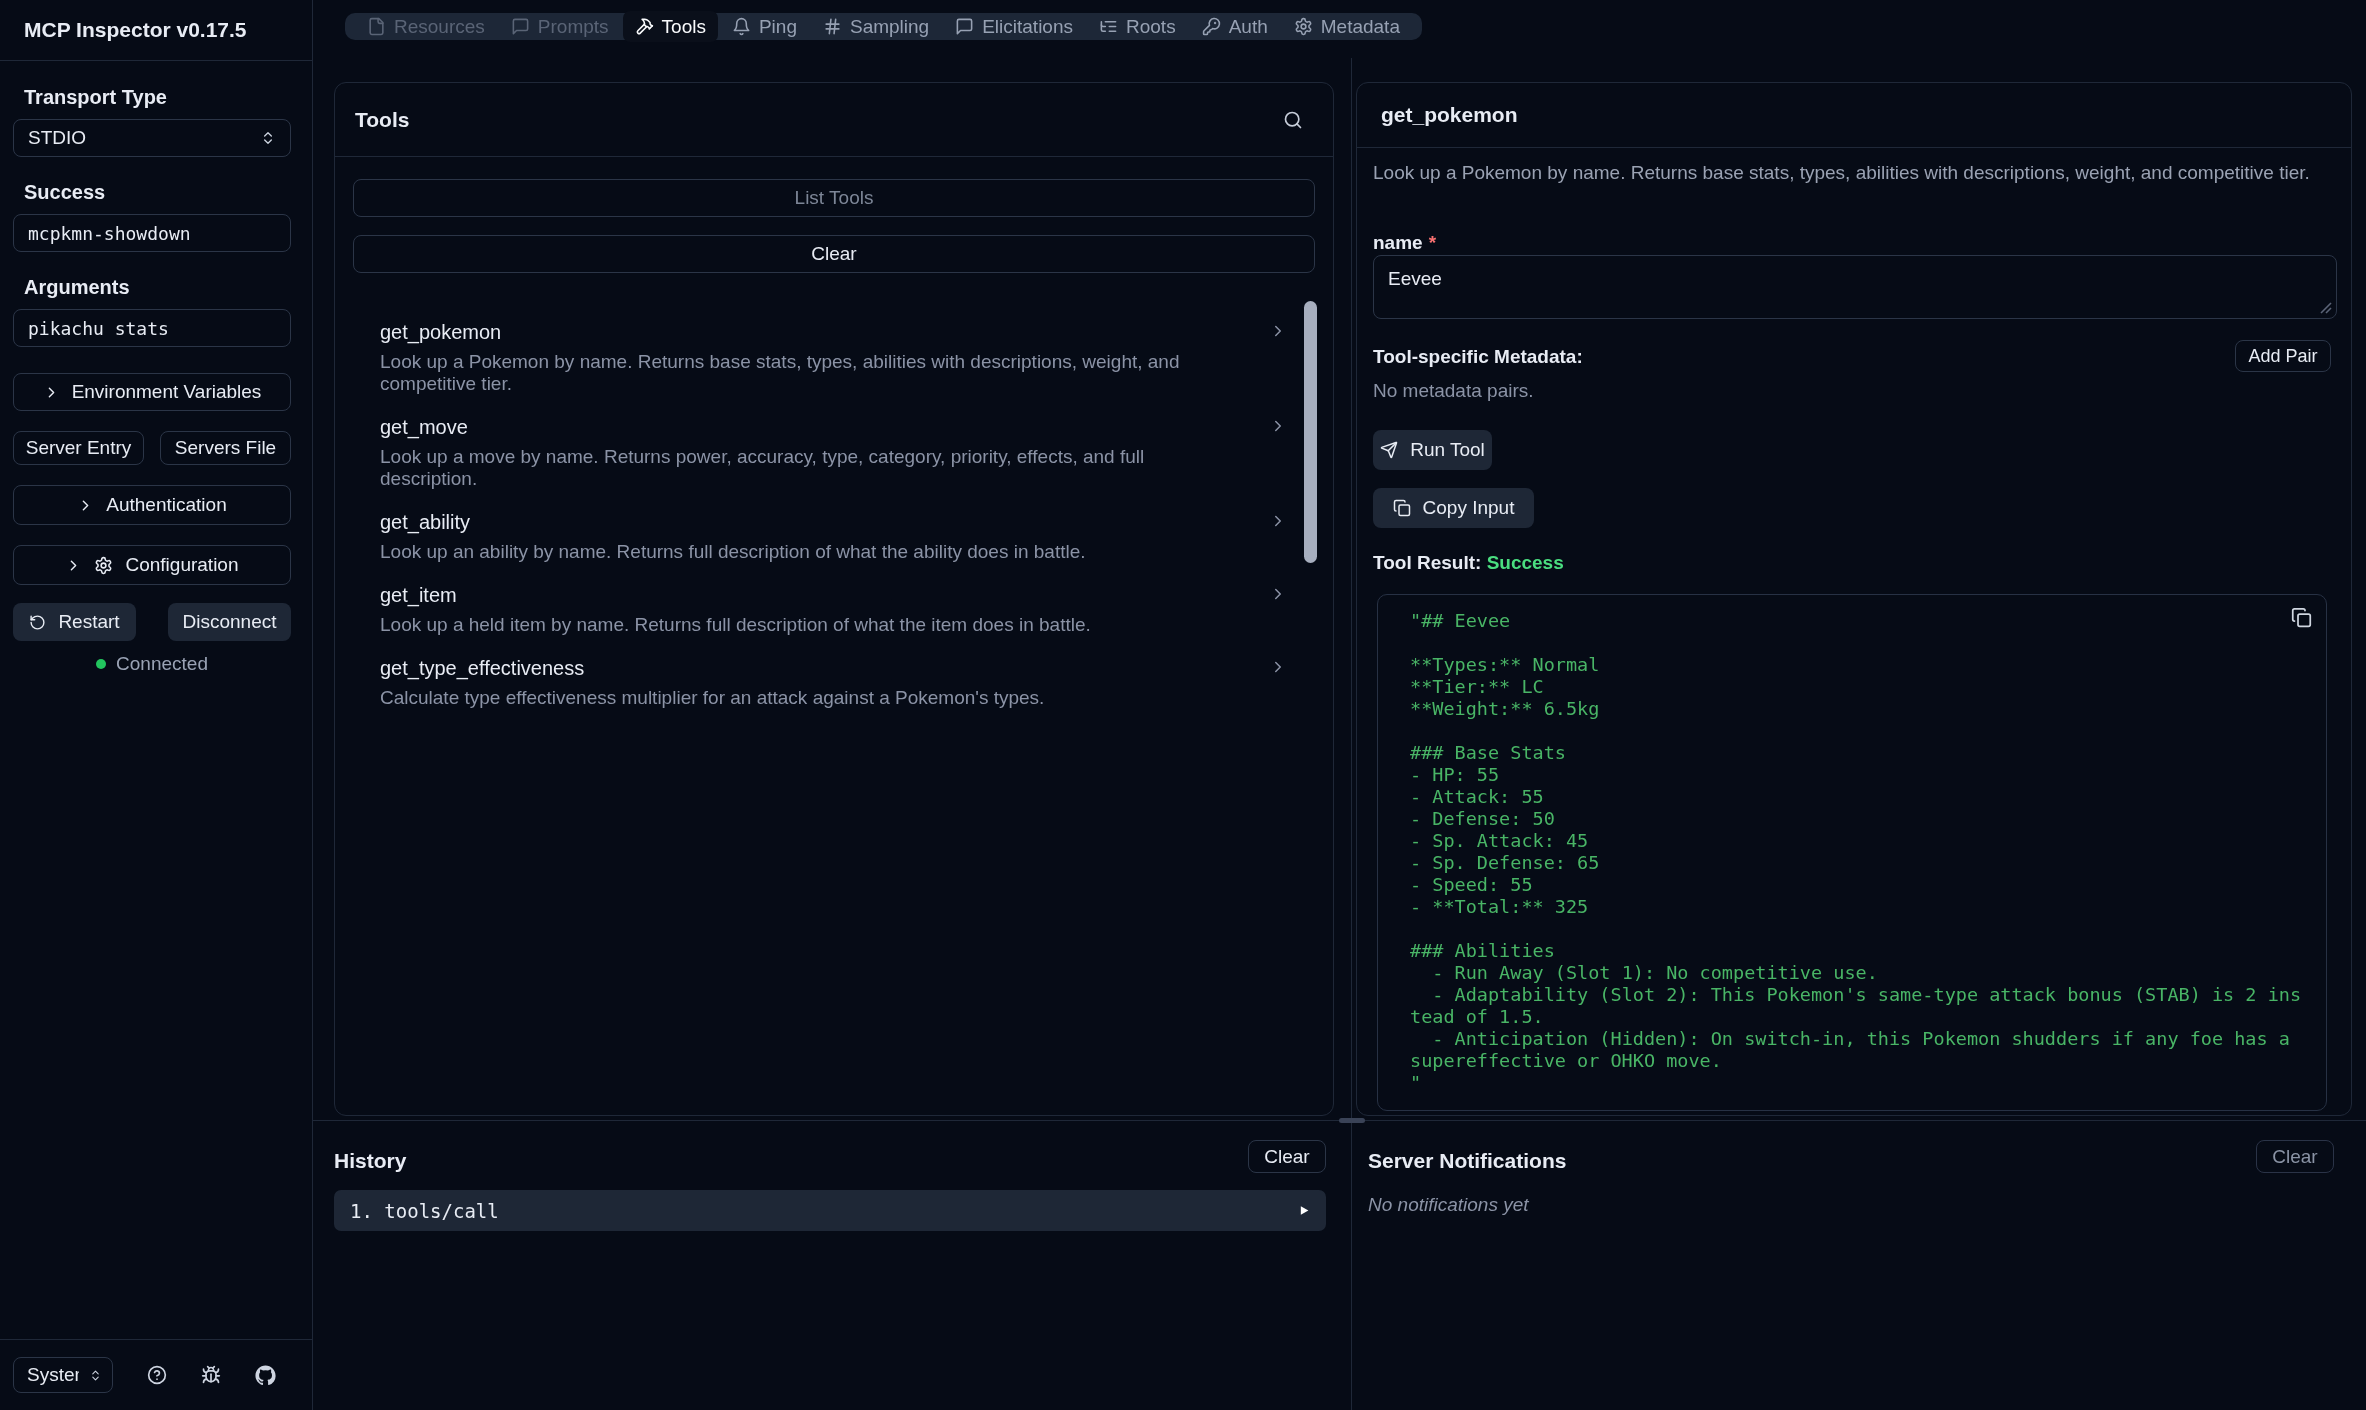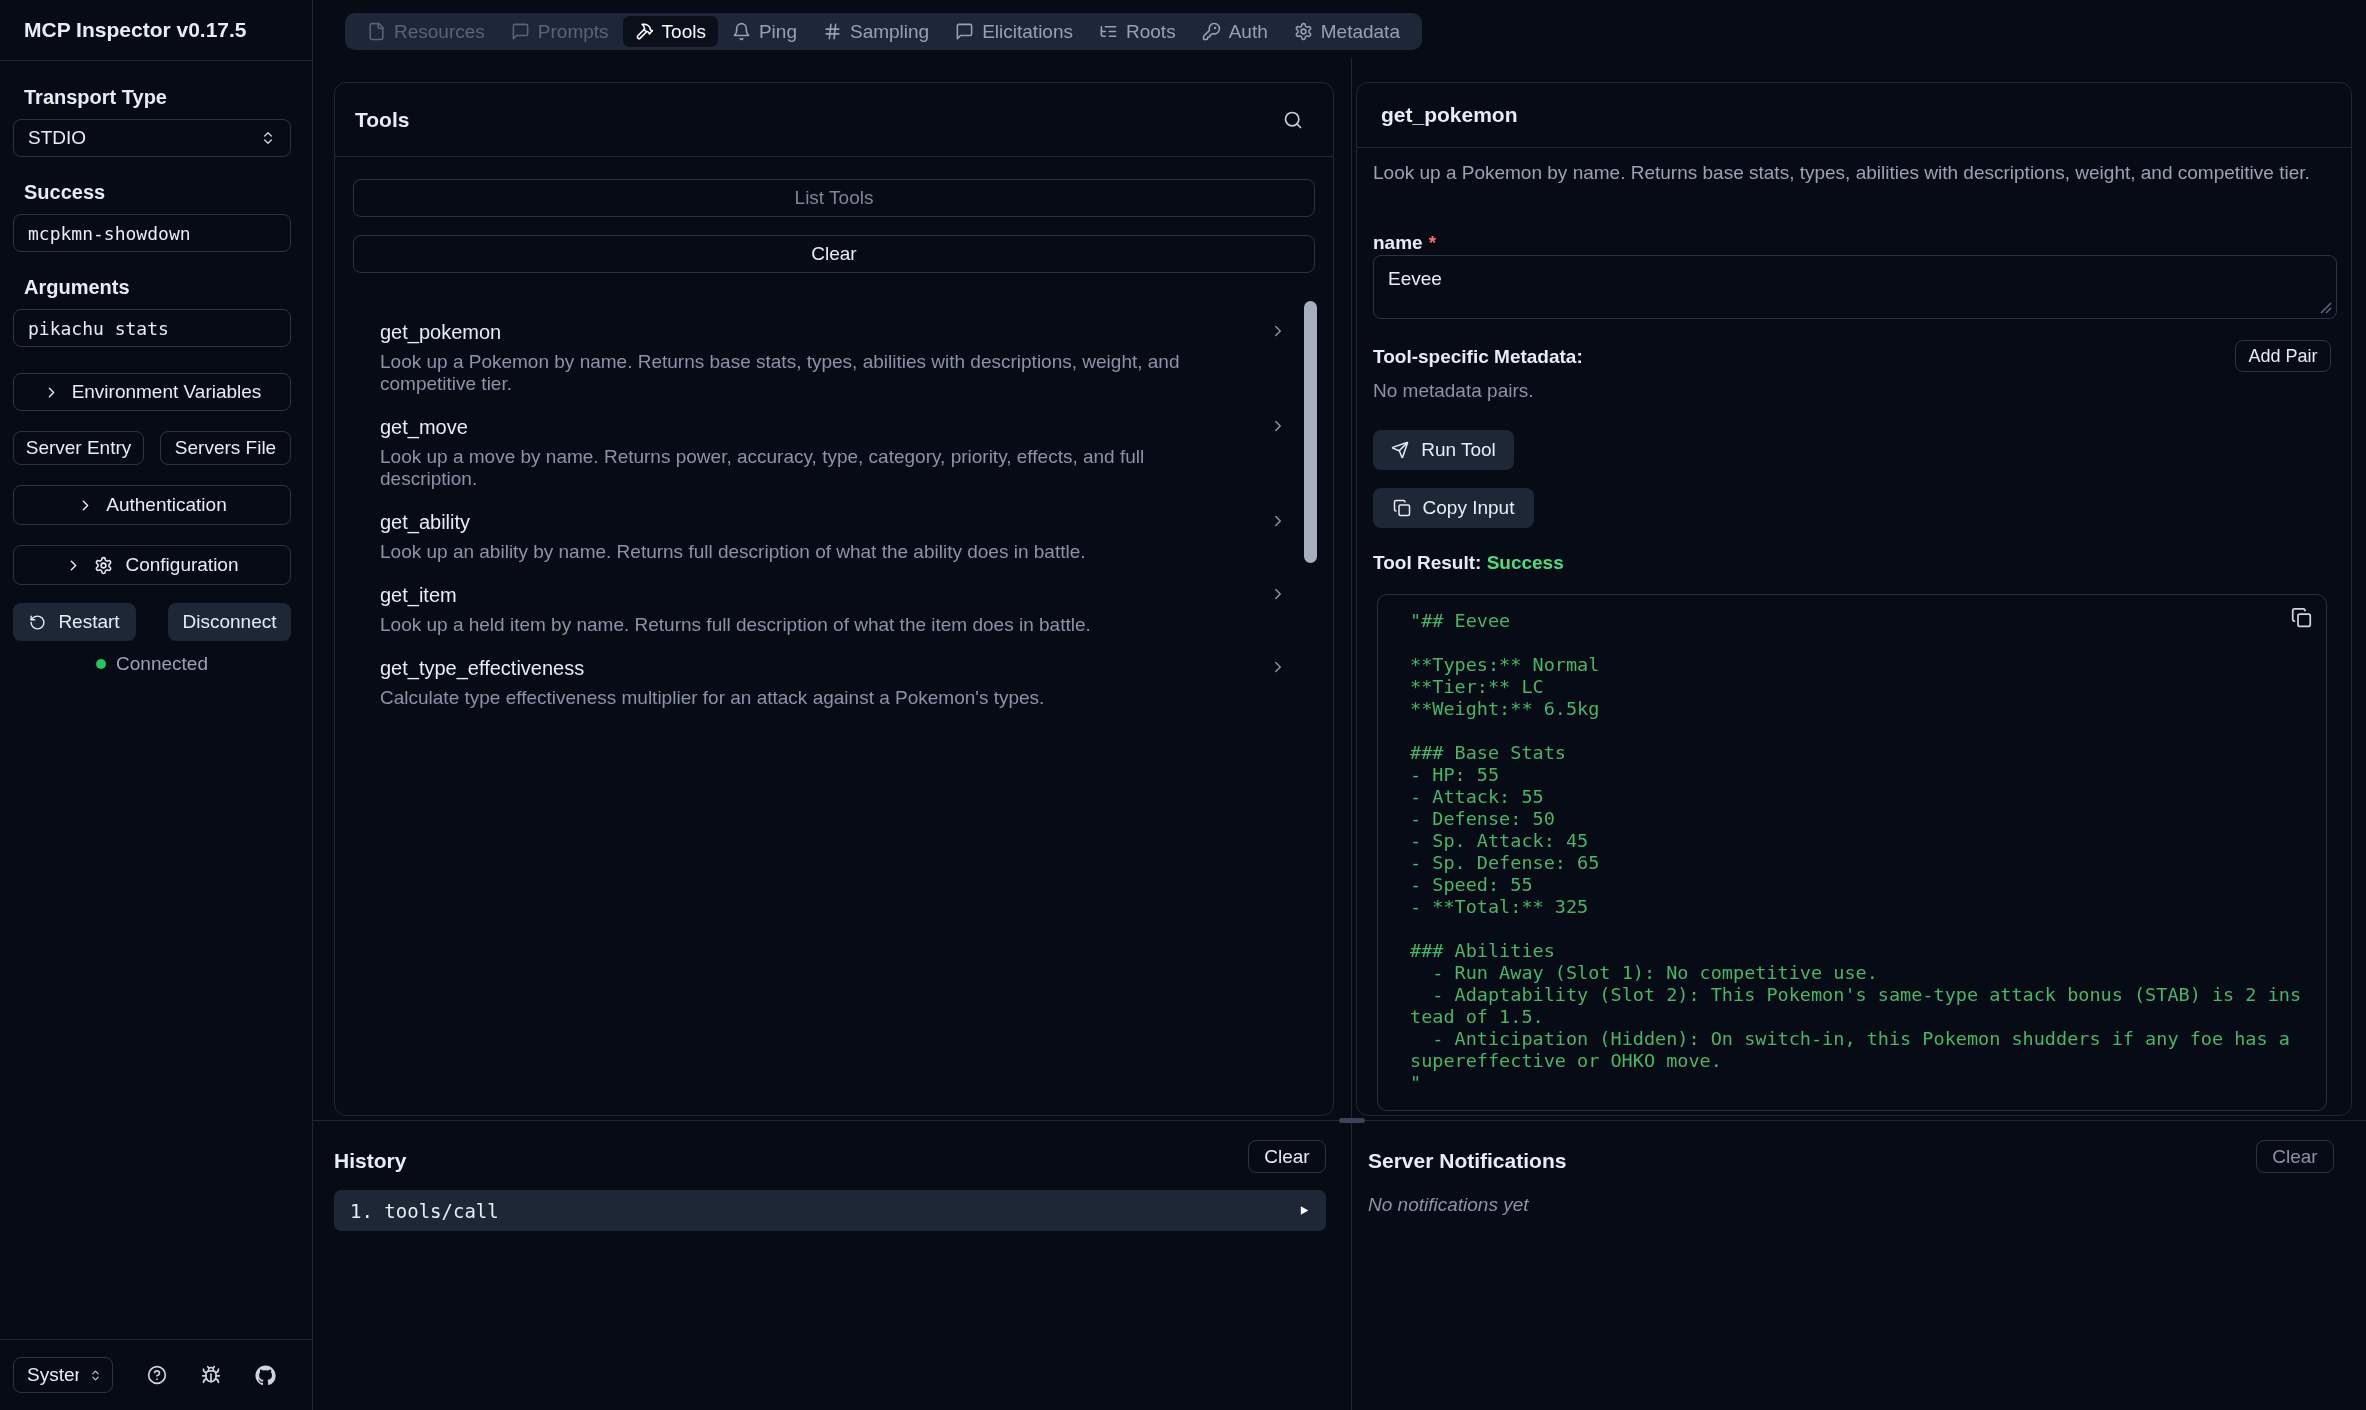--- a/index.html
+++ b/index.html
@@ -28,21 +28,21 @@
 .chev{color:#cbd2de}
 .squiggle{text-decoration-style:wavy;text-decoration-color:#d34f4f;text-decoration-thickness:1px;text-underline-offset:5px}
 .status{display:flex;align-items:center;justify-content:center;gap:10px;margin-top:12px;font-size:19px;color:#9aa3b5}
 .dot{width:10px;height:10px;border-radius:50%;background:#22c55e}
 .sb-footer{position:absolute;left:0;bottom:0;width:312px;height:71px;border-top:1px solid #1f2838;display:flex;align-items:center;justify-content:space-between;padding:0 36px 0 13px}
 .theme-select{width:100px;height:36px;padding:0 10px 0 13px}
 .clip-label{max-width:52px;overflow:hidden;white-space:nowrap;display:inline-block}
 .icon-btn{background:none;border:none;color:#ced5e1;cursor:pointer;padding:0}
 
 
-.topnav{position:absolute;left:345px;top:13px;height:37px;background:#1d2737;border-radius:10px;display:flex;align-items:center;padding:8px 10px;gap:2px}
+.topnav{position:absolute;left:345px;top:13px;height:27px;background:#1d2737;border-radius:10px;display:flex;align-items:center;padding:8px 10px;gap:2px}
 .tab{display:flex;align-items:center;gap:8px;padding:0 12px;height:31px;border-radius:7px;font-size:19px;font-weight:500;color:#97a1b3;background:transparent;border:none;font-family:inherit;cursor:pointer}
 .tab.disabled{color:#5a6476}
 .tab.active{background:#0a0f1a;color:#fafbfd}
 .tab .ic{width:19px;height:19px}
 
 
 .panel{position:absolute;border:1px solid #1f2838;border-radius:12px}
 #tools-panel{left:334px;top:82px;width:1000px;height:1034px}
 .panel-head{display:flex;align-items:center;justify-content:space-between;border-bottom:1px solid #1f2838;font-size:21px;font-weight:700}
 #tools-panel .panel-head{height:74px;padding:0 30px 0 20px}
@@ -63,21 +63,21 @@
 .abs{position:absolute}
 .d-desc{left:16px;top:79px;right:22px;font-size:19px;line-height:22px;color:#9aa2b3}
 .d-name-label{left:16px;top:149px;font-size:19px;font-weight:600}
 .req{color:#f87171;margin-left:6px}
 .ta-wrap{left:16px;top:172px;width:964px;height:64px;border:1px solid #2b3547;border-radius:8px}
 .ta-wrap textarea{width:100%;height:100%;background:transparent;border:none;outline:none;resize:none;color:#e8ecf4;font-family:"Liberation Sans",sans-serif;font-size:19px;padding:12px 14px}
 .ta-grip{position:absolute;right:4px;bottom:4px;color:#5b6477}
 .d-meta-label{left:16px;top:263px;font-size:19px;font-weight:700}
 .addpair{right:20px;top:257px;width:96px;height:32px;font-size:18px}
 .d-nopairs{left:16px;top:297px;font-size:19px;color:#8b93a6}
-.runtool{left:16px;top:347px;width:141px;height:40px}
+.runtool{left:16px;top:347px;width:119px;height:40px}
 .copyinput{left:16px;top:405px;width:161px;height:40px}
 .btn .ic{width:18px;height:18px}
 .d-result-line{left:16px;top:469px;font-size:19px;font-weight:700}
 .success{color:#4ade80}
 .result-block{left:20px;top:511px;width:950px;height:517px;border:1px solid #273144;border-radius:10px;overflow:hidden}
 .result-pre{box-sizing:content-box;width:80.4ch;padding:15px 0 15px 32px;font-family:"DejaVu Sans Mono",monospace;font-size:18.5px;line-height:22px;color:#49b566;white-space:pre-wrap;word-break:break-all}
 .result-copy{position:absolute;top:12px;right:14px;background:none;border:none;color:#cfd6e0;cursor:pointer}
 
 
 .vsplit{position:absolute;left:1351px;top:58px;width:1px;height:1352px;background:#1f2838;cursor:col-resize}

